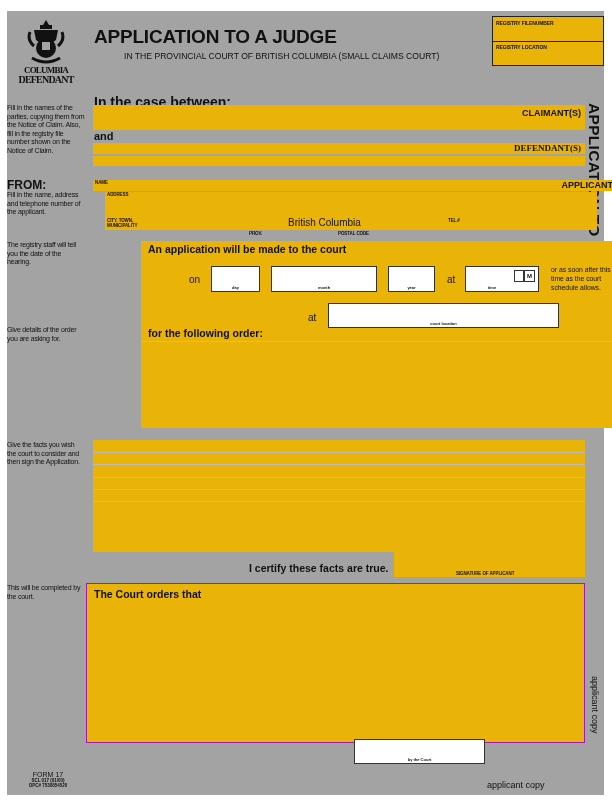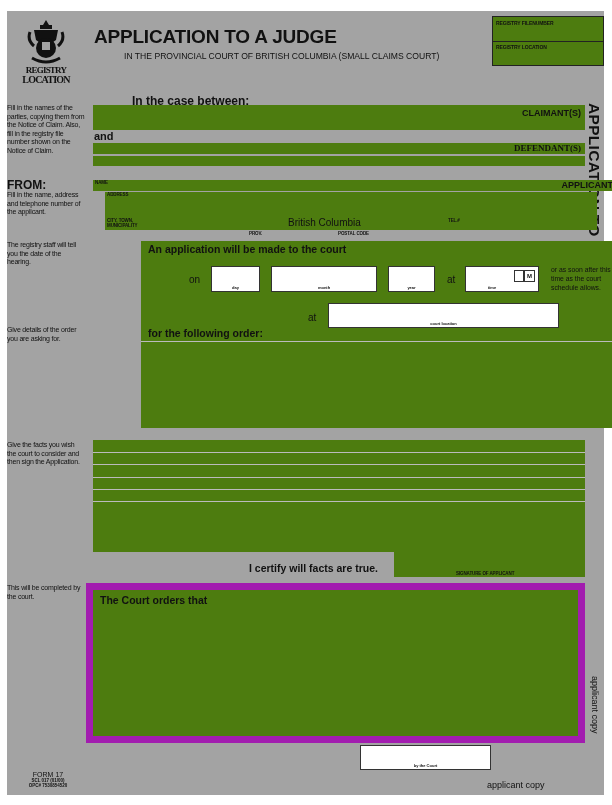--- a/index.html
+++ b/index.html
@@ -1,19 +1,19 @@
 <!DOCTYPE html>
 <html><head>
 <meta charset="utf-8">
 <style>
   html,body{margin:0;padding:0;background:#fff;}
   body{width:612px;height:805px;position:relative;overflow:hidden;font-family:"Liberation Sans",sans-serif;color:#111;}
   .page{position:absolute;left:7px;top:11px;width:597px;height:784px;background:#a3a3a3;}
   .abs{position:absolute;}
-  .white{background:#4d7c0f;}
+  .white{background:#eab308;}
   .side{position:absolute;left:7px;font-size:7px;line-height:8.5px;color:#111;width:78px;letter-spacing:-0.2px;}
   .tiny{font-size:4.5px;font-weight:bold;letter-spacing:-0.1px;}
   .lbl{font-weight:bold;font-size:10px;}
   .box{position:absolute;border:1px solid #333;background:#fff;box-sizing:border-box;}
   .boxcap{position:absolute;bottom:1px;left:0;right:0;text-align:center;font-size:4px;font-weight:bold;}
   .line{position:absolute;left:0;right:0;height:1px;background:#bbb;}
   .vtext{position:absolute;writing-mode:vertical-rl;white-space:nowrap;}
 </style>
 </head>
 <body>
@@ -23,40 +23,40 @@
 <div class="abs" style="left:26px;top:18px;width:40px;height:46px;">
   <svg width="40" height="46" viewBox="0 0 40 46">
     <path d="M20 2 l3 5 h-6z M14 7 h12 v4 h-12z M8 12 h24 l-2 10 q-10 8 -20 0z" fill="#111"></path>
     <circle cx="20" cy="30" r="10" fill="#111"></circle>
     <path d="M4 14 q-3 8 4 14 M36 14 q3 8 -4 14" stroke="#111" stroke-width="3" fill="none"></path>
     <path d="M6 40 q14 8 28 0" stroke="#111" stroke-width="3" fill="none"></path>
     <rect x="16" y="24" width="8" height="8" fill="#a3a3a3"></rect>
   </svg>
 </div>
 <div class="abs" style="left:18px;top:66px;width:56px;text-align:center;font-family:'Liberation Serif',serif;font-weight:bold;line-height:9px;letter-spacing:-0.8px;">
-  <div style="font-size:9px;">REGISTRY</div>
-  <div style="font-size:10px;">LOCATION</div>
+  <div style="font-size:9px;">COLUMBIA</div>
+  <div style="font-size:10px;">DEFENDANT</div>
 </div>
 
 <div class="abs" style="left:94px;top:26px;font-size:19px;font-weight:bold;letter-spacing:-0.2px;">APPLICATION TO A JUDGE</div>
 <div class="abs" style="left:94px;top:51px;font-size:8.6px;margin-left:30px;">IN THE PROVINCIAL COURT OF BRITISH COLUMBIA (SMALL CLAIMS COURT)</div>
 
 <div class="abs white" style="left:492px;top:16px;width:112px;height:50px;border:1px solid #222;box-sizing:border-box;">
   <div style="position:absolute;left:0;top:0;right:0;height:24px;border-bottom:1px solid #222;">
     <div class="tiny" style="position:absolute;left:3px;top:3px;font-size:5px;">REGISTRY FILENUMBER</div>
   </div>
   <div style="position:absolute;left:0;top:25px;right:0;bottom:0;">
     <div class="tiny" style="position:absolute;left:3px;top:2px;font-size:5px;">REGISTRY LOCATION</div>
   </div>
 </div>
 
 <div class="vtext" style="left:585px;top:103px;font-size:15.5px;font-weight:bold;letter-spacing:0.3px;">APPLICATION TO A JUDGE</div>
 
 <div class="side" style="top:104px;">Fill in the names of the parties, copying them from the Notice of Claim.  Also, fill in the registry file number shown on the Notice of Claim.</div>
-<div class="abs lbl" style="left:94px;top:94px;font-size:12px;margin-left:38px;">In the case between:</div>
+<div class="abs lbl" style="left:94px;top:94px;font-size:14px;">In the case between:</div>
 <div class="abs white" style="left:93px;top:105px;width:492px;height:25px;">
   <div class="lbl" style="position:absolute;right:4px;top:3px;font-size:9px;">CLAIMANT(S)</div>
 </div>
 <div class="abs lbl" style="left:94px;top:130px;font-size:11px;">and</div>
 <div class="abs white" style="left:93px;top:143px;width:492px;height:11px;">
   <div class="lbl" style="position:absolute;right:4px;top:0px;font-size:9px;font-family:Liberation Serif, serif;">DEFENDANT(S)</div>
 </div>
 <div class="abs white" style="left:93px;top:156px;width:492px;height:10px;"></div>
 
 <div class="abs" style="left:7px;top:178px;font-size:12px;font-weight:bold;">FROM:</div>
@@ -109,27 +109,27 @@
 
 <div class="side" style="top:441px;">Give the facts you wish the court to consider and then sign the Application.</div>
 <div class="abs white" style="left:93px;top:440px;width:492px;height:112px;">
   <div class="line" style="top:12px;"></div>
   <div class="line" style="top:24px;"></div>
   <div class="line" style="top:37px;"></div>
   <div class="line" style="top:49px;"></div>
   <div class="line" style="top:61px;"></div>
   <div style="position:absolute;left:0;right:0;top:13px;bottom:0;"></div>
 </div>
-<div class="abs lbl" style="left:249px;top:562px;font-size:10.5px;">I certify will facts are true.</div>
+<div class="abs lbl" style="left:249px;top:562px;font-size:10.5px;">I certify these facts are true.</div>
 <div class="abs white" style="left:394px;top:552px;width:191px;height:25px;">
   <div class="tiny" style="position:absolute;left:62px;bottom:1px;">SIGNATURE OF APPLICANT</div>
 </div>
 
 <div class="side" style="top:584px;">This will be completed by the court.</div>
-<div class="abs white" style="left:86px;top:583px;width:499px;height:160px;border:7px solid #a21caf;box-sizing:border-box;">
+<div class="abs white" style="left:86px;top:583px;width:499px;height:160px;border:1px solid #a21caf;box-sizing:border-box;">
   <div class="lbl" style="position:absolute;left:7px;top:4px;font-size:10.5px;">The Court orders that</div>
   <div class="box" style="left:267px;top:155px;width:131px;height:25px;">
       <div class="boxcap">by the Court</div>
     </div>
 </div>
 
 <div class="abs" style="left:20px;top:771px;width:56px;text-align:center;">
   <div style="font-size:7px;">FORM 17</div>
   <div style="font-size:4.5px;font-weight:bold;">SCL 017 (01/00)</div>
   <div style="font-size:4.5px;font-weight:bold;">OPC# 7530854520</div>

